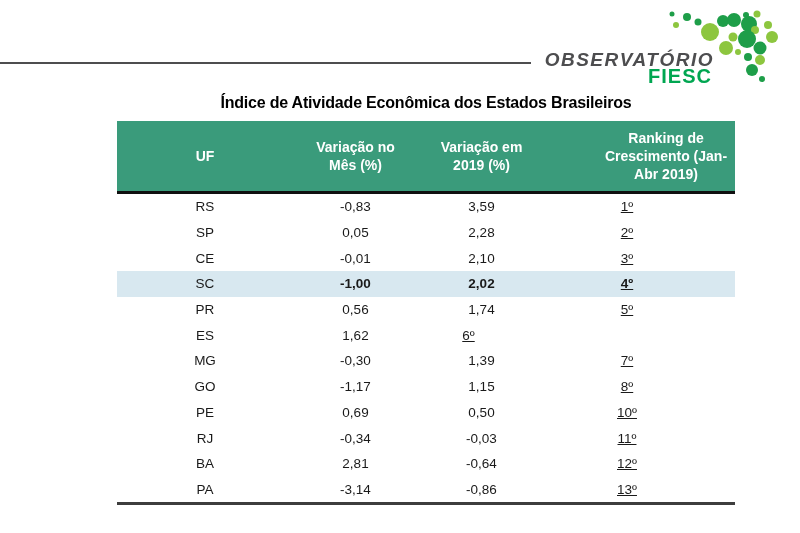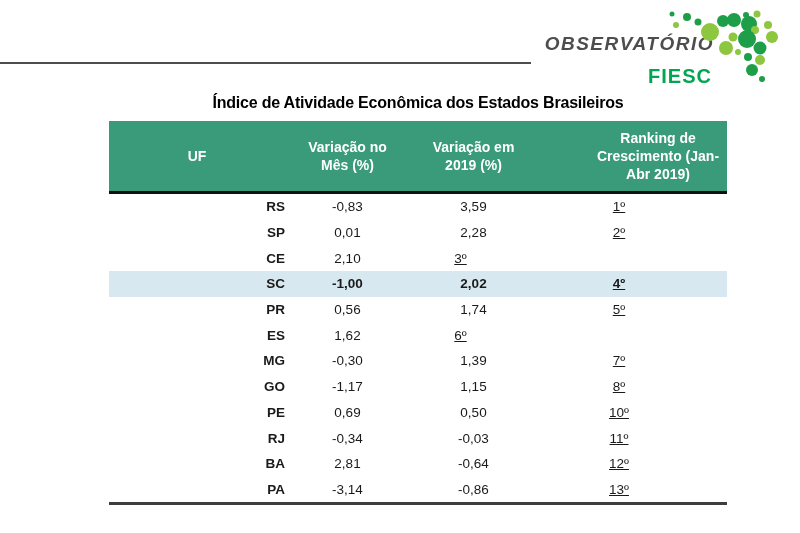--- a/index.html
+++ b/index.html
@@ -4,45 +4,45 @@
 <style>
   html,body{margin:0;padding:0;}
   body{
     width:800px;height:533px;position:relative;overflow:hidden;
     background:#ffffff;color:var(--text-dark,#1a1a1a);
     font-family:"Liberation Sans",sans-serif;
   }
   
   .top-rule{position:absolute;left:0;top:62px;width:531px;height:2px;
     background:var(--rule-dark,#4d4d4f);}
-  .wordmark{position:absolute;top:34px;right:86px;white-space:nowrap;
+  .wordmark{position:absolute;top:50px;right:86px;white-space:nowrap;
     font-size:19px;font-weight:bold;font-style:italic;letter-spacing:1.5px;
     color:var(--rule-dark,#4d4d4f);line-height:1;}
   .fiesc{position:absolute;top:66px;right:88px;white-space:nowrap;
     font-size:20px;font-weight:bold;letter-spacing:1px;
     color:var(--fiesc-green,#00a651);line-height:1;}
   .dots{position:absolute;left:663px;top:3px;width:115px;height:84px;}
   .dot-dark{fill:var(--dot-dark-green,#1e9e49);}
   .dot-light{fill:var(--dot-light-green,#8dc63f);}
   
-  .table-area{position:absolute;left:109px;top:94px;width:618px;}
+  .table-area{position:absolute;left:117px;top:94px;width:618px;}
   .table-title{margin:0;height:27px;text-align:center;
     font-size:16px;font-weight:bold;color:#000;letter-spacing:-0.2px;}
   .grid-cols{display:grid;grid-template-columns:176px 125px 127px 190px;}
   .thead{height:70px;background:var(--header-bg,#3a9b7b);
     border-bottom:3px solid #101010;
     align-items:center;justify-items:center;
     color:var(--header-text,#ffffff);font-weight:bold;font-size:14px;
     line-height:1.3;text-align:center;}
   .hinner{display:inline-block;}
   .h1,.h2{max-width:100px;}
   .h3{max-width:150px;margin-left:52px;}
   .tbody{border-bottom:3px solid #3d3d3d;}
   .trow{height:25.7px;align-items:center;text-align:center;font-size:13.5px;}
-  .trow .uf{font-weight:bold;text-align:right;}
+  .trow .uf{font-weight:normal;}
   .trow .rank{padding-right:26px;text-decoration:underline;}
   .trow.highlight{background:var(--highlight-row-bg,#d8e8f0);font-weight:bold;}
 </style>
 </head>
 <body>
 
 <div class="top-rule"></div>
 <div class="wordmark">OBSERVATÓRIO</div>
 <div class="fiesc">FIESC</div>
 <svg class="dots" viewBox="0 0 115 84" aria-hidden="true">
@@ -91,27 +91,28 @@
   <div class="tbody">
   <div class="trow grid-cols">
     <div class="cell uf">RS</div>
     <div class="cell num">-0,83</div>
     <div class="cell num">3,59</div>
     <div class="cell rank">1º</div>
   </div>
 
   <div class="trow grid-cols">
     <div class="cell uf">SP</div>
-    <div class="cell num">0,01</div>
+    <div class="cell num">0,05</div>
     <div class="cell num">2,28</div>
     <div class="cell rank">2º</div>
   </div>
 
   <div class="trow grid-cols">
     <div class="cell uf">CE</div>
+    <div class="cell num">-0,01</div>
     <div class="cell num">2,10</div>
     <div class="cell rank">3º</div>
   </div>
 
   <div class="trow grid-cols highlight">
     <div class="cell uf">SC</div>
     <div class="cell num">-1,00</div>
     <div class="cell num">2,02</div>
     <div class="cell rank">4º</div>
   </div>

